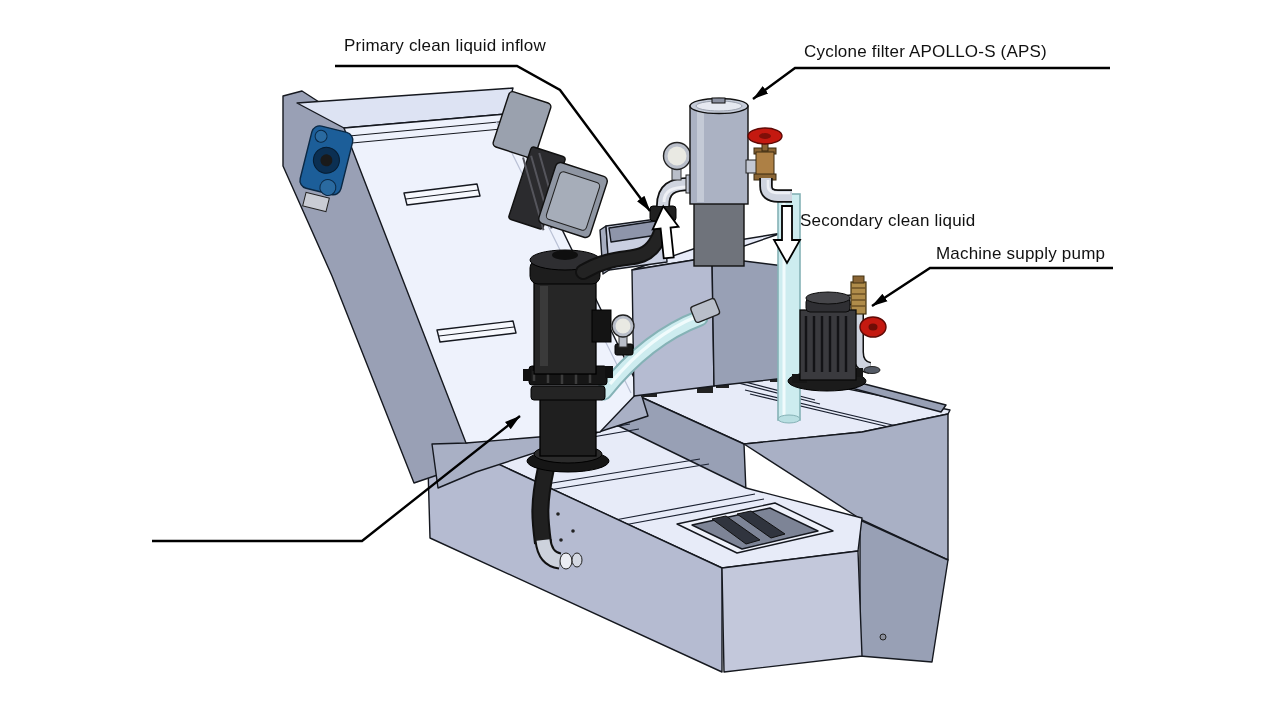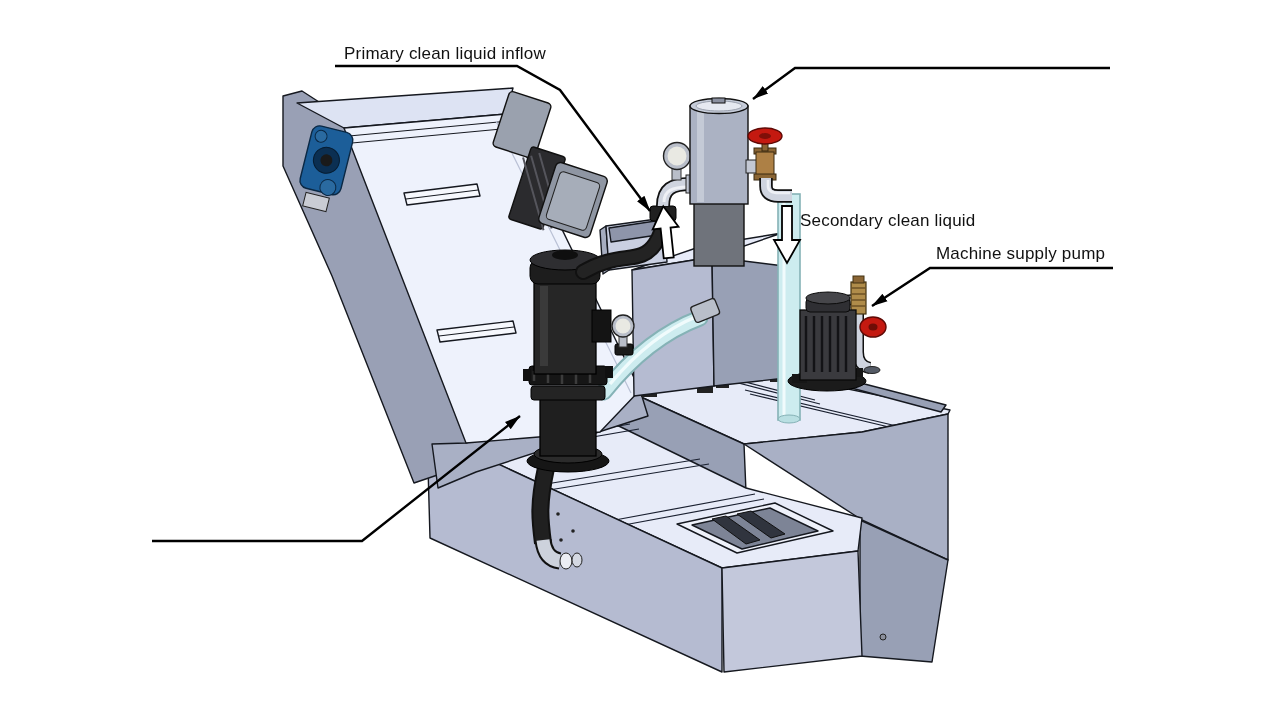--- a/index.html
+++ b/index.html
@@ -250,17 +250,18 @@
   </g>
 
   <g>
     <polyline class="leader" points="335,66 517,66 560,90 650,211" marker-end="url(#arr)"></polyline>
     <polyline class="leader" points="1110,68 795,68 753,99" marker-end="url(#arr)"></polyline>
     <polyline class="leader" points="1113,268 930,268 872,306" marker-end="url(#arr)"></polyline>
     <polyline class="leader" points="152,541 362,541 520,416" marker-end="url(#arr)"></polyline>
   </g>
 </svg>
 
-<div class="callout" style="left:344px;top:44px">Primary clean liquid inflow</div>
+<div class="callout" style="left:344px;top:36px">Primary clean liquid inflow</div>
+<div class="callout" style="left:804px;top:42px">Cyclone filter APOLLO-S (APS)</div>
 <div class="callout" style="left:800px;top:211px">Secondary clean liquid</div>
 <div class="callout" style="left:936px;top:244px">Machine supply pump</div>
 
 </div>
 
 </body></html>

